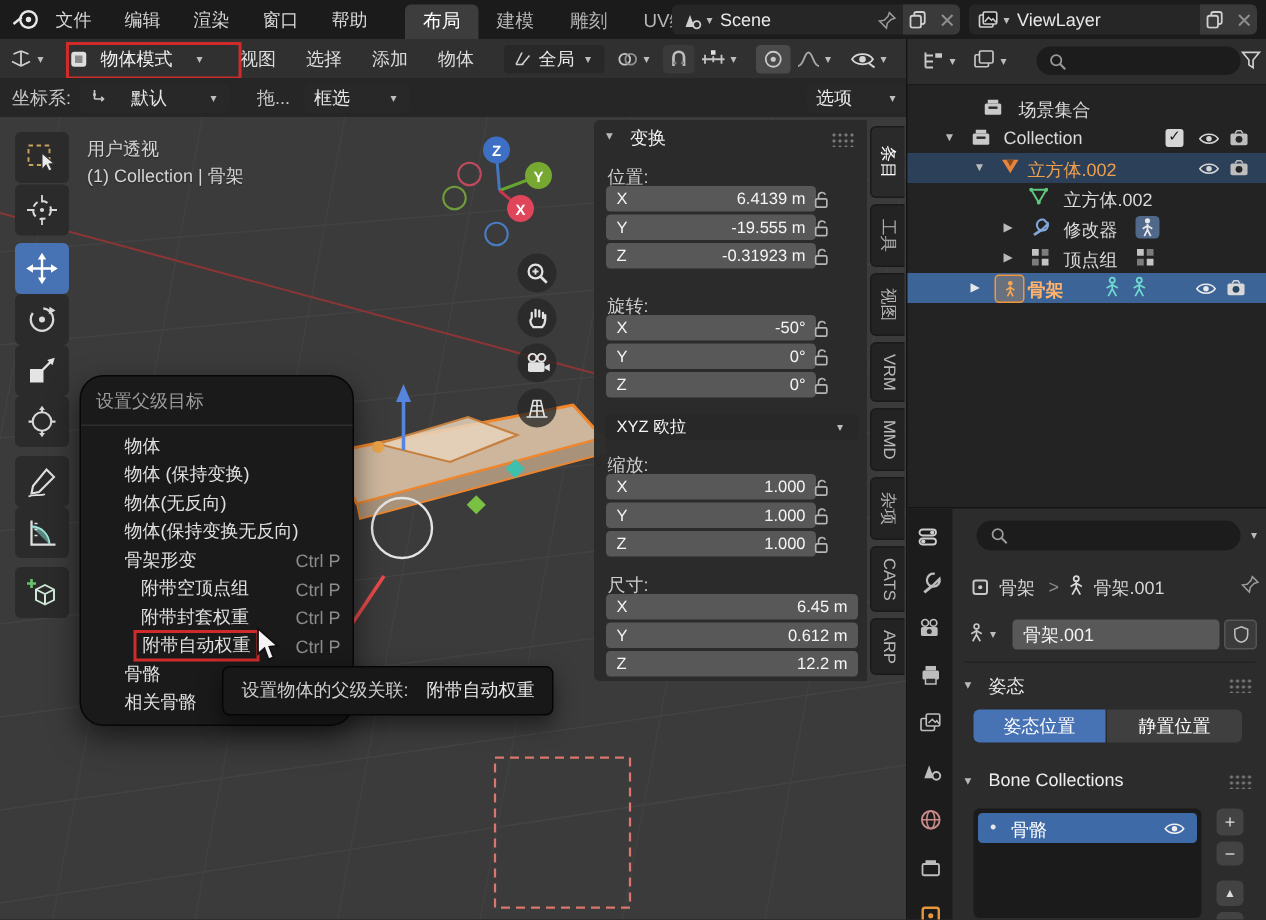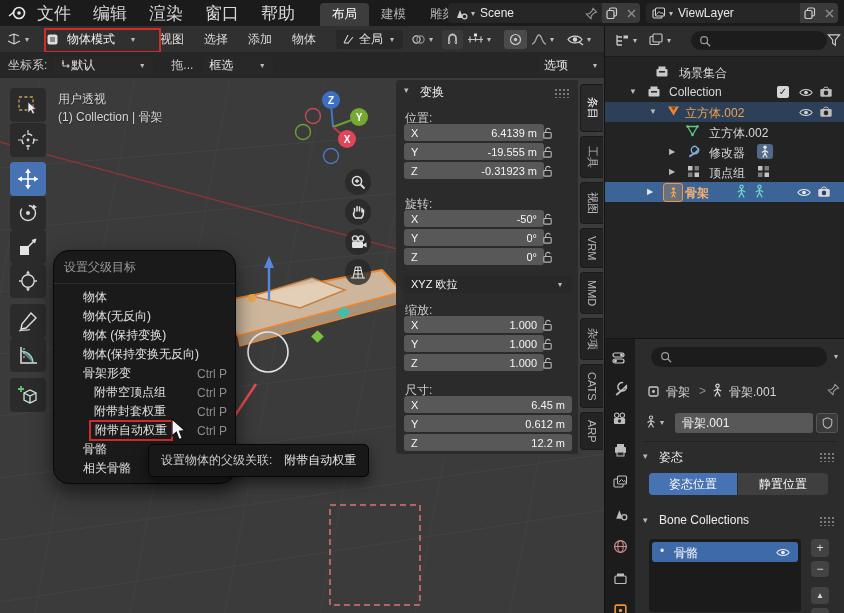--- a/index.html
+++ b/index.html
@@ -3,21 +3,21 @@
 <meta charset="utf-8">
 <style>
   html,body{margin:0;padding:0}
   body{width:844px;height:613px;background:#1d1d1d;font-family:"Liberation Sans",sans-serif;
        color:#ddd;overflow:hidden;position:relative;font-size:12px}
   .abs{position:absolute}
   svg{display:block}
   
   #topbar{position:absolute;left:0;top:0;width:844px;height:26px;background:#1b1b1b;
           display:flex;align-items:center;z-index:60}
-  .tmenu{padding:0 11px;color:#d8d8d8;font-size:17px;cursor:default}
+  .tmenu{padding:0 11px;color:#d8d8d8;font-size:12px;cursor:default}
   .wtab{padding:3px 12px;color:#b5b5b5;font-size:12.5px;border-radius:4px 4px 0 0;margin-top:2px}
   .wtab.active{background:#3d3d3d;color:#fff}
   .pill{display:flex;align-items:center;background:#262626;border-radius:4px;height:20px}
   .pill .sq{background:#3a3a3a;height:20px;display:flex;align-items:center;justify-content:center}
   .chev{font-size:8px;color:#bdbdbd;margin:0 3px}
   
   #row2{position:absolute;left:0;top:26px;width:604px;height:26px;background:#303030;
         display:flex;align-items:center;z-index:20;border-bottom:1px solid #242424}
   #row3{position:absolute;left:0;top:52px;width:604px;height:26px;background:#262626;
         display:flex;align-items:center;z-index:20}
@@ -228,21 +228,21 @@
   <div class="ann" style="left:44px;top:2px;width:113px;height:21px"></div>
 </div>
 
 <div id="row3">
   <span style="margin-left:8px;color:#c9c9c9">坐标系:</span>
   <span class="dd" style="margin-left:6px;width:88px">
     <svg width="12" height="12" viewBox="0 0 12 12">
         <path d="M4 1 V7 M4 7 H10 M8.5 5.5 L10 7 L8.5 8.5" fill="none" stroke="#c8c8c8" stroke-width="1.1"></path>
         <circle cx="4" cy="4" r="1" fill="#c8c8c8"></circle>
       </svg>
-    <span style="margin:0 0">默认</span>
+    <span style="margin:0 16px">默认</span>
     <span class="chev" style="margin-left:auto">▾</span>
   </span>
   <span style="margin-left:18px;color:#c9c9c9">拖...</span>
   <span class="dd" style="margin-left:10px;width:58px">
     <span>框选</span>
     <span class="chev" style="margin-left:auto">▾</span>
   </span>
   <span class="dd" style="position:absolute;left:538px;width:56px">
     <span>选项</span>
     <span class="chev" style="margin-left:auto">▾</span>
@@ -545,25 +545,25 @@
     </div>
 
   <div id="ctxmenu">
     <div class="cm-title">设置父级目标</div>
     <div class="cm-sep"></div>
     <div class="cm-item">
         <span>物体</span>
         <span class="sc"></span>
       </div>
     <div class="cm-item">
+        <span>物体 (保持变换)</span>
+        <span class="sc"></span>
+      </div>
+    <div class="cm-item">
         <span>物体(无反向)</span>
-        <span class="sc"></span>
-      </div>
-    <div class="cm-item">
-        <span>物体 (保持变换)</span>
         <span class="sc"></span>
       </div>
     <div class="cm-item">
         <span>物体(保持变换无反向)</span>
         <span class="sc"></span>
       </div>
     <div class="cm-item">
         <span>骨架形变</span>
         <span class="sc">Ctrl P</span>
       </div>

